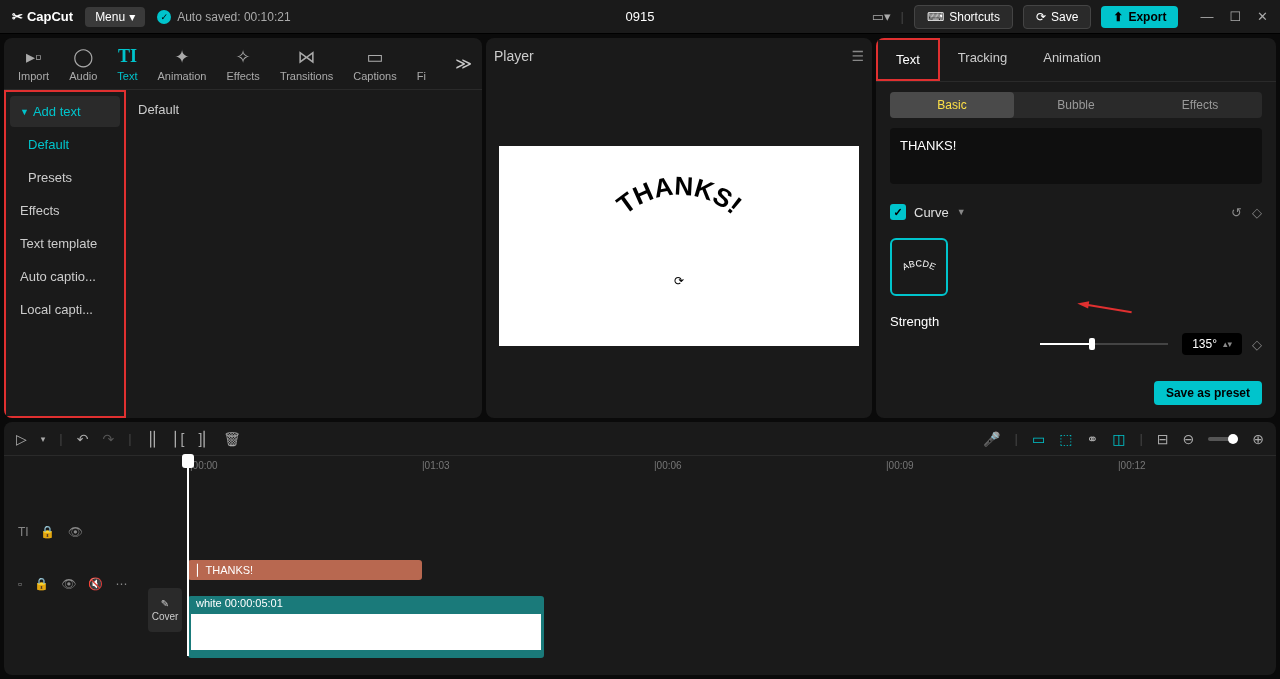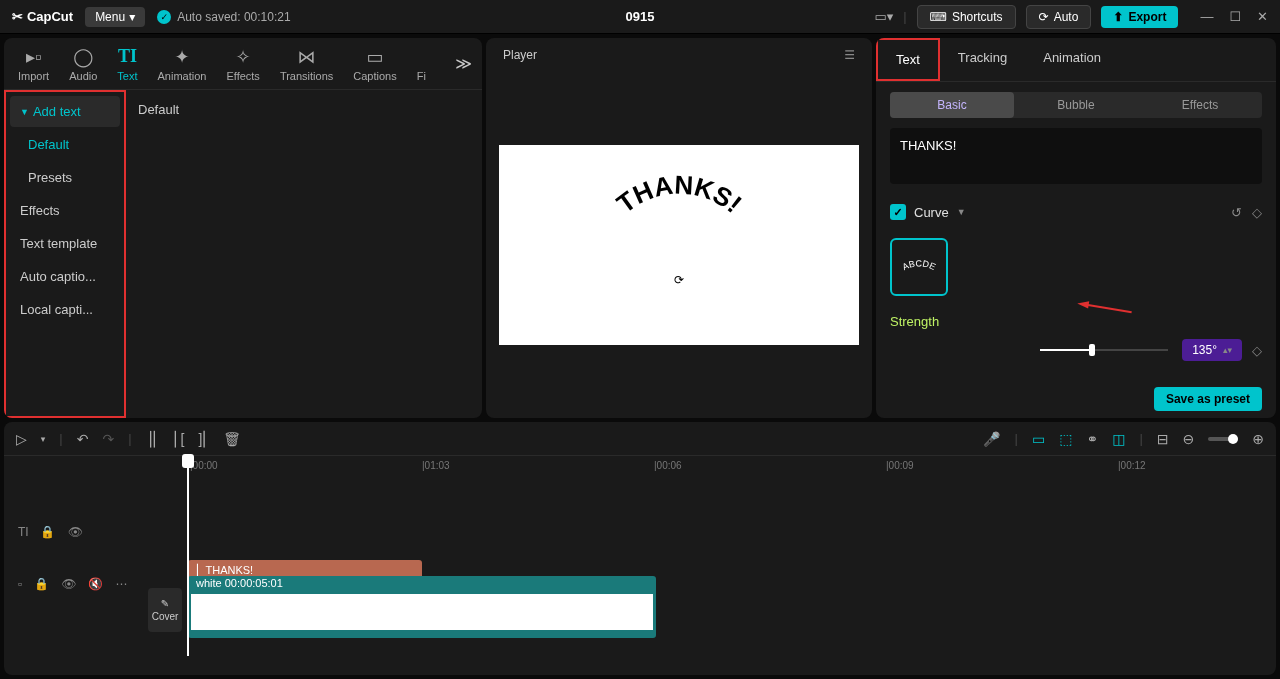--- a/index.html
+++ b/index.html
@@ -2,87 +2,87 @@
 <html><head>
 <meta charset="utf-8">
 <style>
 *{margin:0;padding:0;box-sizing:border-box;font-family:-apple-system,BlinkMacSystemFont,'Segoe UI',sans-serif}
 body{background:#0a0a0a;color:#e0e0e0;width:1280px;height:679px;overflow:hidden;font-size:13px}
 .title-bar{height:34px;background:#1a1a1a;display:flex;align-items:center;padding:0 12px;gap:12px;border-bottom:1px solid #000}
 .logo{font-weight:700;color:#fff;font-size:13px;display:flex;align-items:center;gap:4px}
 .menu-btn{background:#3a3a3a;color:#fff;padding:3px 10px;border-radius:4px;font-size:12px;display:flex;align-items:center;gap:4px;cursor:pointer}
 .autosave{display:flex;align-items:center;gap:6px;color:#aaa;font-size:12px}
 .autosave-dot{width:14px;height:14px;background:#00c4cc;border-radius:50%;display:flex;align-items:center;justify-content:center;color:#000;font-size:9px}
-.title-center{position:absolute;left:50%;transform:translateX(-50%);color:#fff;font-weight:700;font-size:13px}
+.title-center{position:absolute;left:50%;transform:translateX(-50%);color:#fff;font-weight:400;font-size:13px}
 .title-right{margin-left:auto;display:flex;align-items:center;gap:10px}
 .header-btn{background:#2a2a2a;color:#fff;padding:4px 12px;border-radius:4px;font-size:12px;display:flex;align-items:center;gap:5px;cursor:pointer;border:1px solid #444}
 .export-btn{background:#00c4cc;color:#000;font-weight:600;border:none}
 .win-ctrl{display:flex;gap:16px;margin-left:12px;color:#aaa}
 .main-area{display:flex;height:388px}
 .left-panel{width:478px;background:#1a1a1a;border-radius:8px;margin:4px;margin-right:2px;overflow:hidden}
 .media-tabs{display:flex;align-items:center;border-bottom:1px solid #2a2a2a;padding:0 4px;height:52px}
 .media-tab{display:flex;flex-direction:column;align-items:center;padding:6px 10px;color:#aaa;cursor:pointer;font-size:11px;gap:2px}
 .media-tab.active{color:#00c4cc}
 .media-tab-icon{font-size:18px;height:22px;display:flex;align-items:center}
 .left-body{display:flex;height:calc(100% - 52px)}
 .sidebar{width:122px;padding:4px;border:2px solid #e03030}
 .sidebar-item{padding:8px 10px;color:#ccc;font-size:13px;cursor:pointer;border-radius:4px;margin-bottom:2px;white-space:nowrap;overflow:hidden;text-overflow:ellipsis}
 .sidebar-item.active{color:#00c4cc;background:#2a2a2a}
 .sidebar-item.first{display:flex;align-items:center;gap:4px}
 .library{flex:1;padding:12px}
 .lib-header{color:#ccc;font-size:13px;margin-bottom:10px}
 .lib-item{width:82px;height:82px;background:#0a0a0a;border-radius:6px;display:flex;align-items:center;justify-content:center;color:#fff;font-size:12px;text-align:center;padding:4px;cursor:pointer}
 .center-panel{width:386px;background:#1a1a1a;border-radius:8px;margin:4px 2px;display:flex;flex-direction:column}
-.player-header{display:flex;justify-content:space-between;align-items:center;padding:10px 17px;color:#ccc;font-size:12px}
+.player-header{display:flex;justify-content:space-between;align-items:center;padding:10px 8px;color:#ccc;font-size:14px}
 .canvas-wrap{flex:1;display:flex;align-items:center;justify-content:center;padding:8px}
 .canvas{width:360px;height:200px;background:#fff;position:relative;display:flex;align-items:center;justify-content:center}
 .curved-text{position:relative;top:-24px}
 .curved-text svg{width:180px;height:100px}
 .refresh-icon{position:absolute;top:64%;left:50%;transform:translateX(-50%);color:#000;font-size:12px}
 .player-controls{display:flex;align-items:center;padding:8px 14px;gap:10px}
 .tc1{color:#00c4cc;font-size:12px}
 .tc2{color:#ccc;font-size:12px}
 .play-btn{color:#fff;font-size:16px;margin-left:10px;cursor:pointer}
 .pc-right{margin-left:auto;display:flex;gap:10px;color:#aaa}
 .ratio-box{border:1px solid #888;padding:1px 4px;font-size:10px;border-radius:2px}
 .right-panel{width:400px;background:#1a1a1a;border-radius:8px;margin:4px;margin-left:2px;overflow:hidden}
 .prop-tabs{display:flex;border-bottom:1px solid #2a2a2a}
 .prop-tab{padding:12px 18px;color:#ccc;font-size:13px;cursor:pointer}
 .prop-tab.active{color:#fff;border:2px solid #e03030}
 .sub-tabs{display:flex;margin:10px 14px;background:#2a2a2a;border-radius:4px}
 .sub-tab{flex:1;text-align:center;padding:6px;color:#999;font-size:12px;cursor:pointer;border-radius:4px}
-.sub-tab.active{background:#4a4a4a;color:#c4b5fd}
+.sub-tab.active{background:#4a4a4a;color:#fde047}
 .text-input{margin:0 14px 12px;background:#0f0f0f;border-radius:4px;padding:10px;color:#fff;font-size:13px;min-height:56px}
 .curve-row{display:flex;align-items:center;padding:8px 14px;gap:8px}
 .checkbox{width:16px;height:16px;background:#00c4cc;border-radius:3px;display:flex;align-items:center;justify-content:center;color:#000;font-size:11px;font-weight:700}
 .curve-preview{margin:10px 14px;width:58px;height:58px;background:#1a1a1a;border:2px solid #00c4cc;border-radius:6px;display:flex;align-items:center;justify-content:center;color:#fff;font-size:9px}
 .strength-row{padding:8px 14px;position:relative}
-.strength-label{color:#bef264;font-size:13px;margin-bottom:10px}
+.strength-label{color:#ffffff;font-size:13px;margin-bottom:4px}
 .slider-wrap{display:flex;align-items:center;gap:10px}
 .slider{flex:1;height:2px;background:#444;position:relative;margin:0 4px;max-width:128px;margin-left:auto}
 .slider-fill{position:absolute;left:0;width:38%;height:2px;background:#fff}
 .slider-thumb{position:absolute;left:38%;top:-5px;width:6px;height:12px;background:#fff;border-radius:2px}
-.angle-box{background:#4c1d95;padding:4px 10px;border-radius:4px;color:#fff;font-size:12px;display:flex;align-items:center;gap:6px}
+.angle-box{background:#000000;padding:4px 10px;border-radius:4px;color:#fff;font-size:12px;display:flex;align-items:center;gap:6px}
 .arrow-annot{position:absolute;right:140px;top:-8px;color:#e03030;font-size:24px;transform:rotate(25deg)}
 .save-preset{margin:18px 14px;text-align:right}
 .save-preset-btn{background:#00c4cc;color:#000;padding:5px 12px;border-radius:4px;font-size:12px;font-weight:600;cursor:pointer;display:inline-block}
 .timeline{height:253px;background:#1a1a1a;border-radius:8px;margin:0 4px 4px;overflow:hidden}
 .tl-toolbar{height:34px;display:flex;align-items:center;padding:0 12px;gap:14px;color:#aaa;border-bottom:1px solid #2a2a2a}
 .tl-tool{cursor:pointer;font-size:14px;display:flex;align-items:center}
 .tl-toolbar-right{margin-left:auto;display:flex;gap:14px;align-items:center}
 .tl-tool.cyan{color:#00c4cc}
 .tl-ruler{height:22px;display:flex;position:relative;padding-left:182px;color:#777;font-size:10px}
 .tl-mark{position:absolute;top:4px}
 .playhead{position:absolute;left:183px;top:0;width:2px;height:200px;background:#fff;z-index:5}
 .playhead::before{content:'';position:absolute;top:-2px;left:-5px;width:12px;height:14px;background:#fff;border-radius:3px}
 .tl-tracks{position:relative;padding-left:14px}
 .track-row{display:flex;align-items:center;height:28px;margin-top:40px}
 .track-icons{width:168px;display:flex;gap:12px;color:#888;font-size:12px;align-items:center}
 .text-clip{position:absolute;left:184px;top:42px;width:234px;height:20px;background:#b86850;border-radius:3px;color:#fff;font-size:11px;padding:2px 8px;display:flex;align-items:center}
-.video-clip{position:absolute;left:184px;top:58px;width:468px;height:62px}
+.video-clip{position:absolute;left:184px;top:78px;width:356px;height:62px}
 .vc-header{height:18px;background:#1a7a7a;color:#fff;font-size:11px;padding:1px 8px;border-radius:3px 3px 0 0}
 .vc-body{height:36px;background:#fff;border-left:3px solid #1a7a7a;border-right:3px solid #1a7a7a}
 .vc-footer{height:8px;background:#1a7a7a;border-radius:0 0 3px 3px}
 .cover-btn{position:absolute;left:144px;top:70px;width:34px;height:44px;background:#2a2a2a;border-radius:4px;display:flex;flex-direction:column;align-items:center;justify-content:center;color:#ccc;font-size:10px;gap:2px;cursor:pointer}
 svg{display:block}
 .reset-icons{margin-left:auto;display:flex;gap:10px;color:#888}
 </style>
 </head>
 <body>
 
@@ -102,21 +102,21 @@
   <div class="title-center">0915</div>
   <div class="title-right">
     <span style="color:#aaa">▭▾</span>
     <span style="color:#444">|</span>
     <div class="header-btn">
         <span>⌨</span>
         <span>Shortcuts</span>
       </div>
     <div class="header-btn">
         <span>⟳</span>
-        <span>Auto</span>
+        <span>Save</span>
       </div>
     <div class="header-btn export-btn">
         <span>⬆</span>
         <span>Export</span>
       </div>
     <div class="win-ctrl">
       <span>—</span>
       <span>☐</span>
       <span>✕</span>
     </div>

